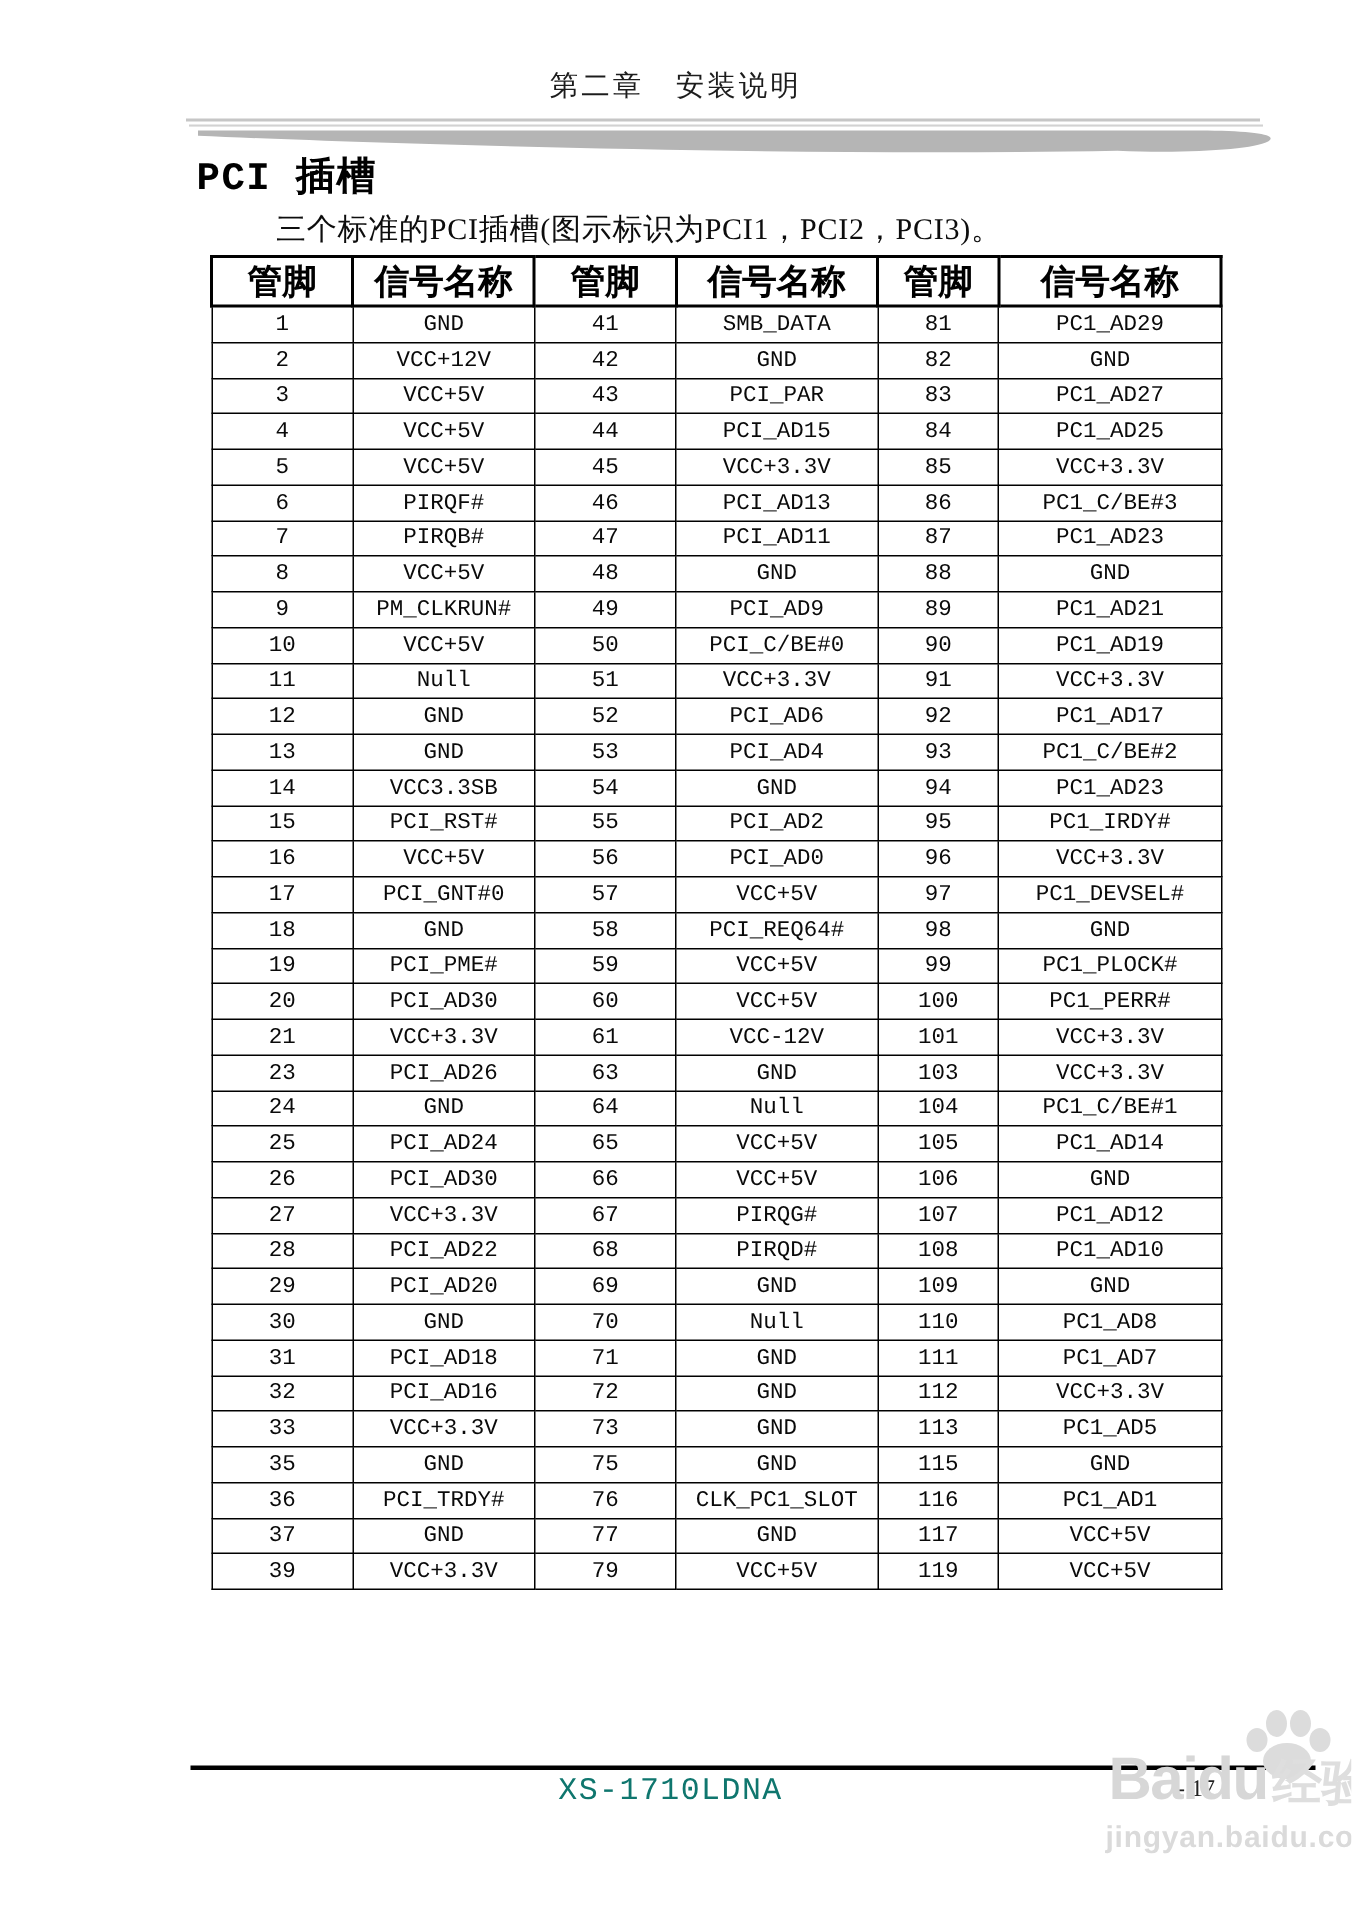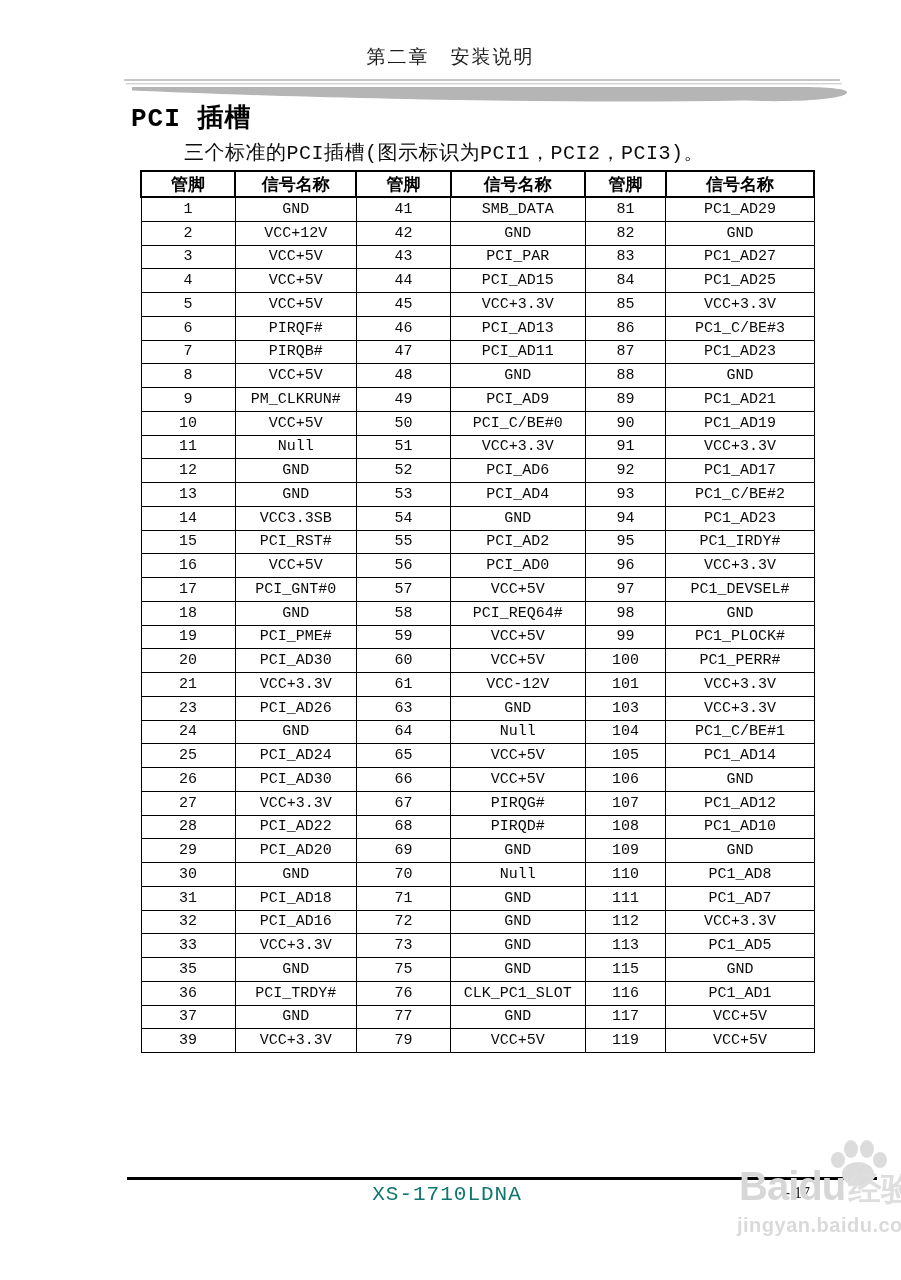--- a/index.html
+++ b/index.html
@@ -16,31 +16,31 @@
     text-align:center;font-size:19px;letter-spacing:2px;color:#1c1c1c;
   }
   .swoosh{position:absolute;top:76px;left:100px;}
   .section-title{
     position:absolute;top:100px;left:131px;
     font-size:26px;font-weight:700;letter-spacing:1px;color:#000;
     font-family:Liberation Mono, monospace;
   }
   .intro{
     position:absolute;top:139px;left:184px;
-    font-size:20px;color:#0d0d0d;letter-spacing:0.5px;font-family:Liberation Mono, monospace;
+    font-size:20px;color:#0d0d0d;letter-spacing:0.5px;
   }
   table.pin-table{
     position:absolute;top:170px;left:140px;width:675px;
     border-collapse:collapse;table-layout:fixed;
     background:#fff;
   }
   table.pin-table th{
     border:2px solid #000;
     font-family:"Liberation Sans", sans-serif;
-    font-weight:700;font-size:17px;
+    font-weight:700;font-size:23px;
     height:24px;padding:0;text-align:center;color:#000;
   }
   table.pin-table td{
     border:1.5px solid #000;
     font-family:"Liberation Mono", monospace;
     font-size:15px;height:22.75px;padding:0;
     text-align:center;color:#0a0a0a;white-space:nowrap;
   }
   .footer-line{
     position:absolute;top:1177px;left:127px;width:750px;height:2.5px;

